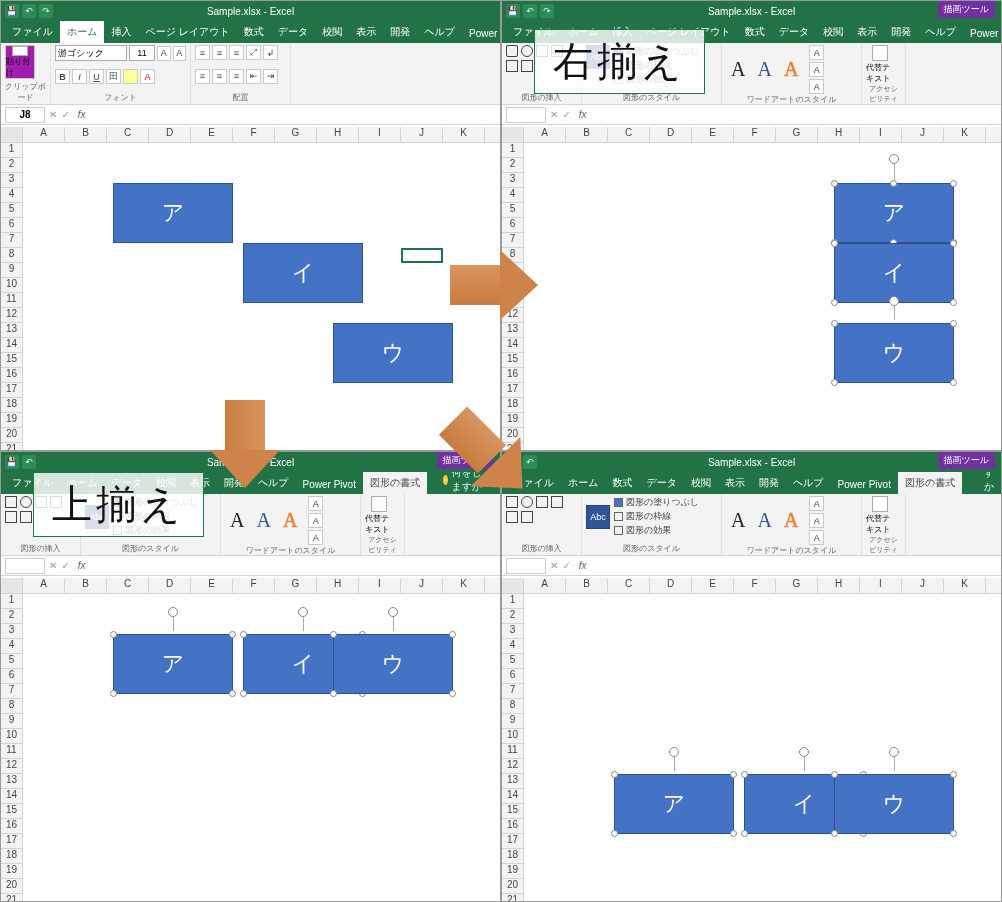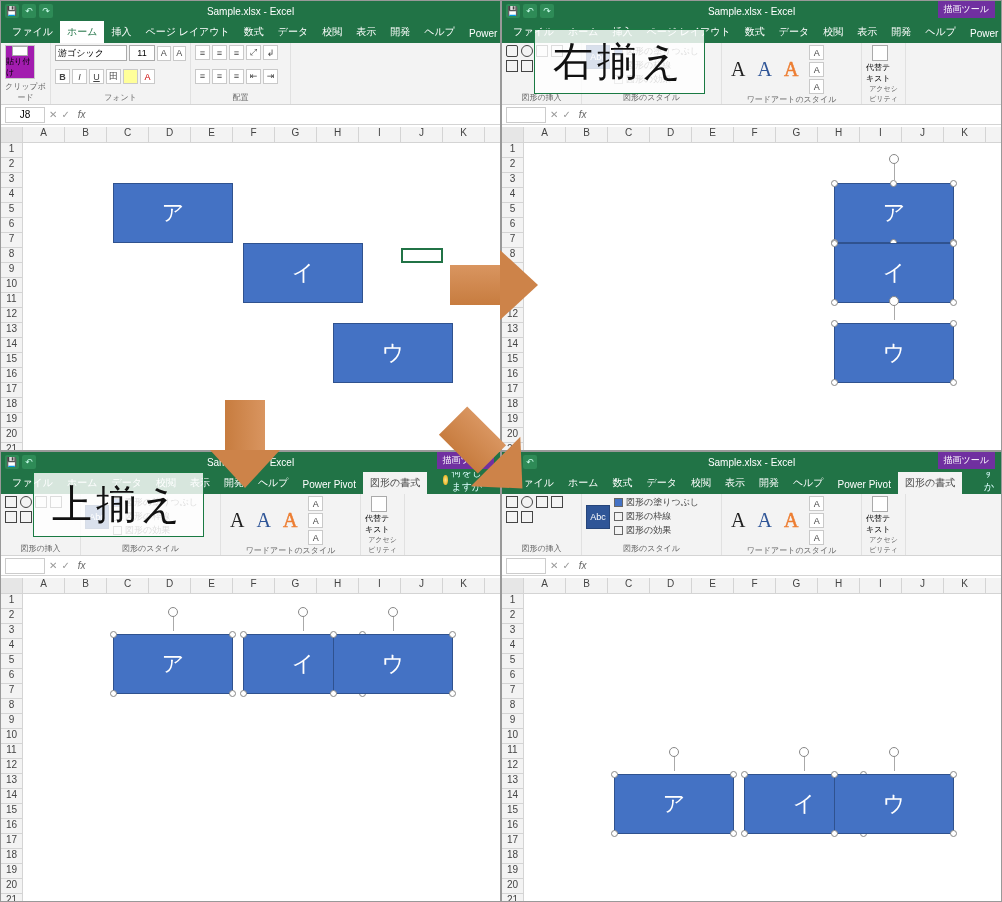--- a/index.html
+++ b/index.html
@@ -26,21 +26,21 @@
   .smallbtn { width:15px; height:15px; border:1px solid #c9c9c9; background:#fff; font-size:9px; display:flex; align-items:center; justify-content:center; color:#444;}
   .paste-btn { width:30px; height:34px; background:#a21caf; border:1px solid #c9c9c9; display:flex; flex-direction:column; align-items:center; justify-content:center; font-size:8px;}
   .fontsel { font-size:9px; width:72px; height:16px; border:1px solid #ababab; background:#fff; padding:0 2px;}
   .sizesel { font-size:9px; width:26px; height:16px; border:1px solid #ababab; background:#fff; text-align:center;}
   .bigA { font-size:20px; font-family:serif; padding:0 5px;}
   .Ablack{color:#222;} .Ablue{color:#2f5597;} .Aorange{color:#ed7d31; -webkit-text-stroke:0.5px #ed7d31;}
   .abc-box{ width:24px; height:24px; background:#2f5597; color:#fff; display:flex; align-items:center; justify-content:center; font-size:9px; border:1px solid #26457a;}
   .shape-ico{width:12px;height:12px;border:1px solid #444; display:inline-block;}
   
   .formulabar { height:20px; border-bottom:1px solid #d4d4d4; display:flex; align-items:center; background:#fff; gap:4px; padding-left:4px;}
-  .namebox { width:40px; border:1px solid #ccc; font-size:10px; text-align:center; height:16px;}
+  .namebox { width:40px; border:1px solid #ccc; font-size:10px; text-align:center; height:16px;font-weight:bold;}
   .fx{font-style:italic;color:#666;font-size:10px; padding:0 4px;}
   
   .sheet { position:absolute; left:0; right:0; top:126px; bottom:0; background:#fff;}
   .colhdr { display:flex; height:16px; background:#f3f3f3; border-bottom:1px solid #d4d4d4;}
   .ch{ width:42px; border-right:1px solid #d4d4d4; text-align:center; font-size:10px; color:#444;}
   .ch.corner{width:22px; background:#e6e6e6;}
   .rows { position:absolute; left:0; top:16px; bottom:0; right:0;}
   .rh { position:absolute; left:0; width:22px; height:15px; background:#f3f3f3; border-right:1px solid #d4d4d4; border-bottom:1px solid #d4d4d4; text-align:center; font-size:10px; color:#444;}
   .gridarea{position:absolute; left:22px; right:0; top:0; bottom:0;}
   

